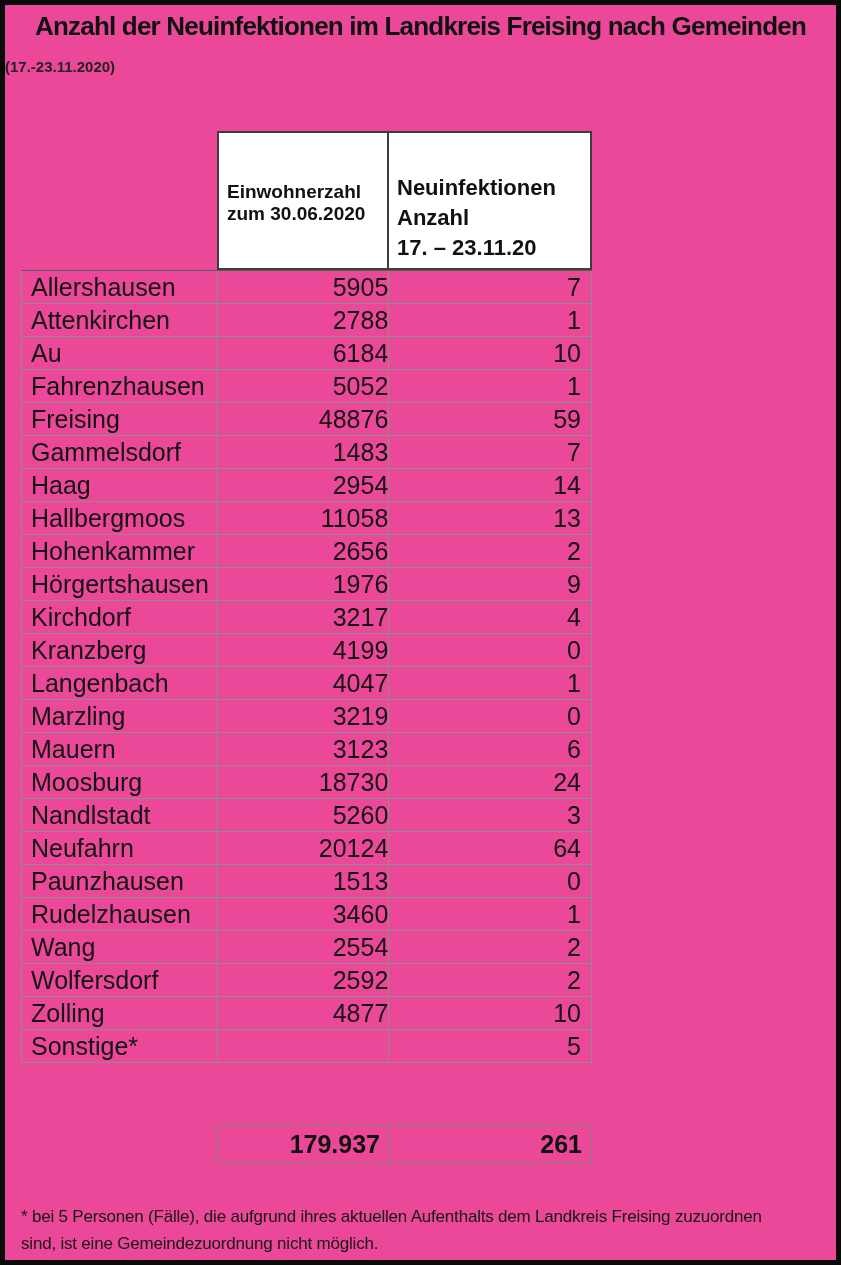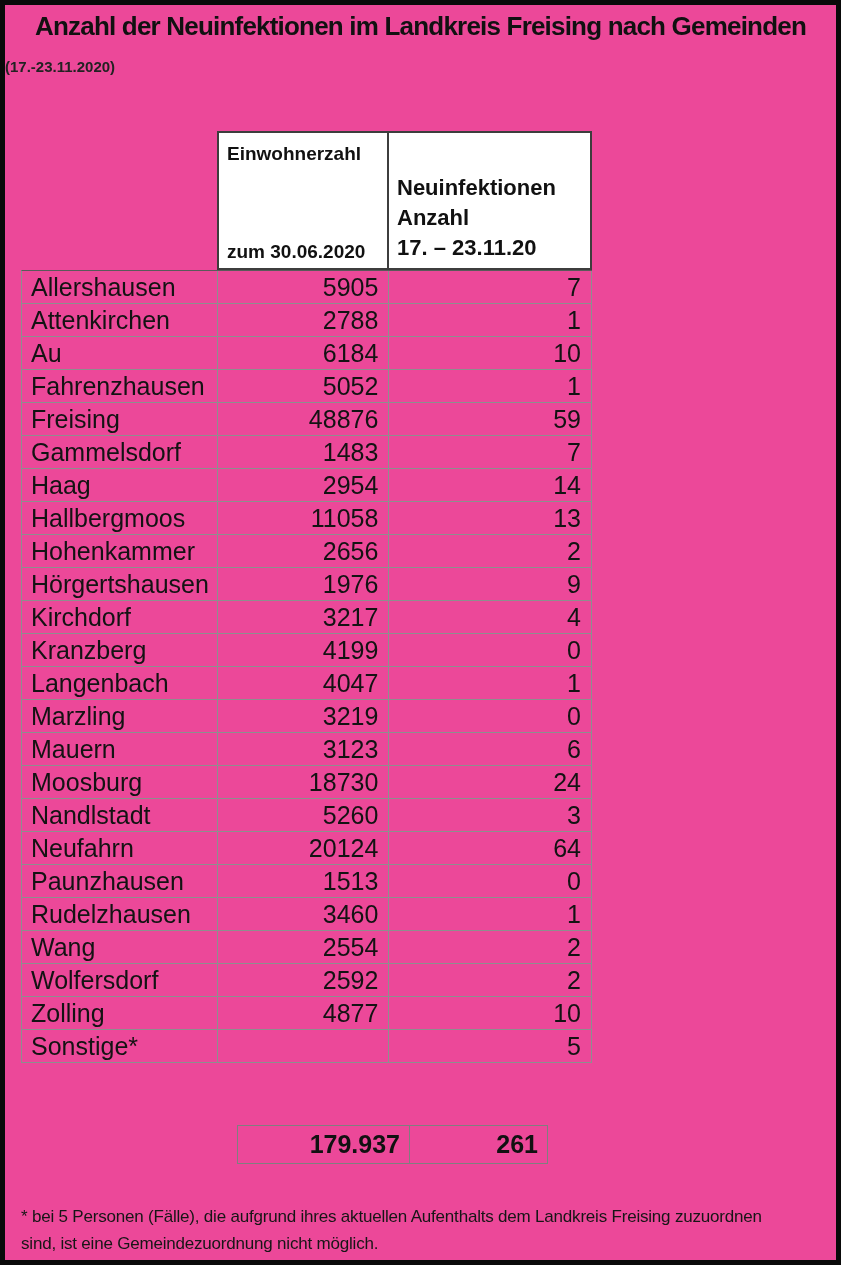--- a/index.html
+++ b/index.html
@@ -38,21 +38,21 @@
     width: 375px; height: 139px;
     display: flex;
     border: 2px solid #3d3d3d;
     background: #fff;
   }
   .h-pop {
     width: 170px;
     border-right: 2px solid #3d3d3d;
     display: flex;
     flex-direction: column;
-    justify-content: space-between;
+    justify-content: center;
     padding: 10px 4px 5px 8px;
     font-weight: bold;
     font-size: 19px;
     color: #111;
   }
   .h-inf {
     flex: 1;
     display: flex;
     flex-direction: column;
     justify-content: flex-end;
@@ -75,30 +75,29 @@
     border-right: 1px solid #8e8e8e;
     border-bottom: 1px solid #8e8e8e;
     display: flex;
     align-items: center;
     font-size: 25px;
     color: #131313;
     overflow: hidden;
     white-space: nowrap;
   }
   .td-name { width: 196px; padding-left: 9px; justify-content: flex-start; }
-  .td-pop  { width: 172px; padding-right: 10px; justify-content: flex-end; }
+  .td-pop  { width: 172px; justify-content: flex-end; }
   .td-inf  { width: 203px; padding-right: 10px; justify-content: flex-end; }
   
   .totals {
     position: absolute;
     left: 212px; top: 1120px;
-    width: 311px; height: 39px;
+    width: 375px; height: 39px;
     display: flex;
     border: 1px solid #7f7f7f;
-    margin-left: 20px;
   }
   .tot-cell {
     display: flex;
     align-items: center;
     justify-content: flex-end;
     font-weight: bold;
     font-size: 25px;
     color: #111;
     padding-right: 9px;
   }

